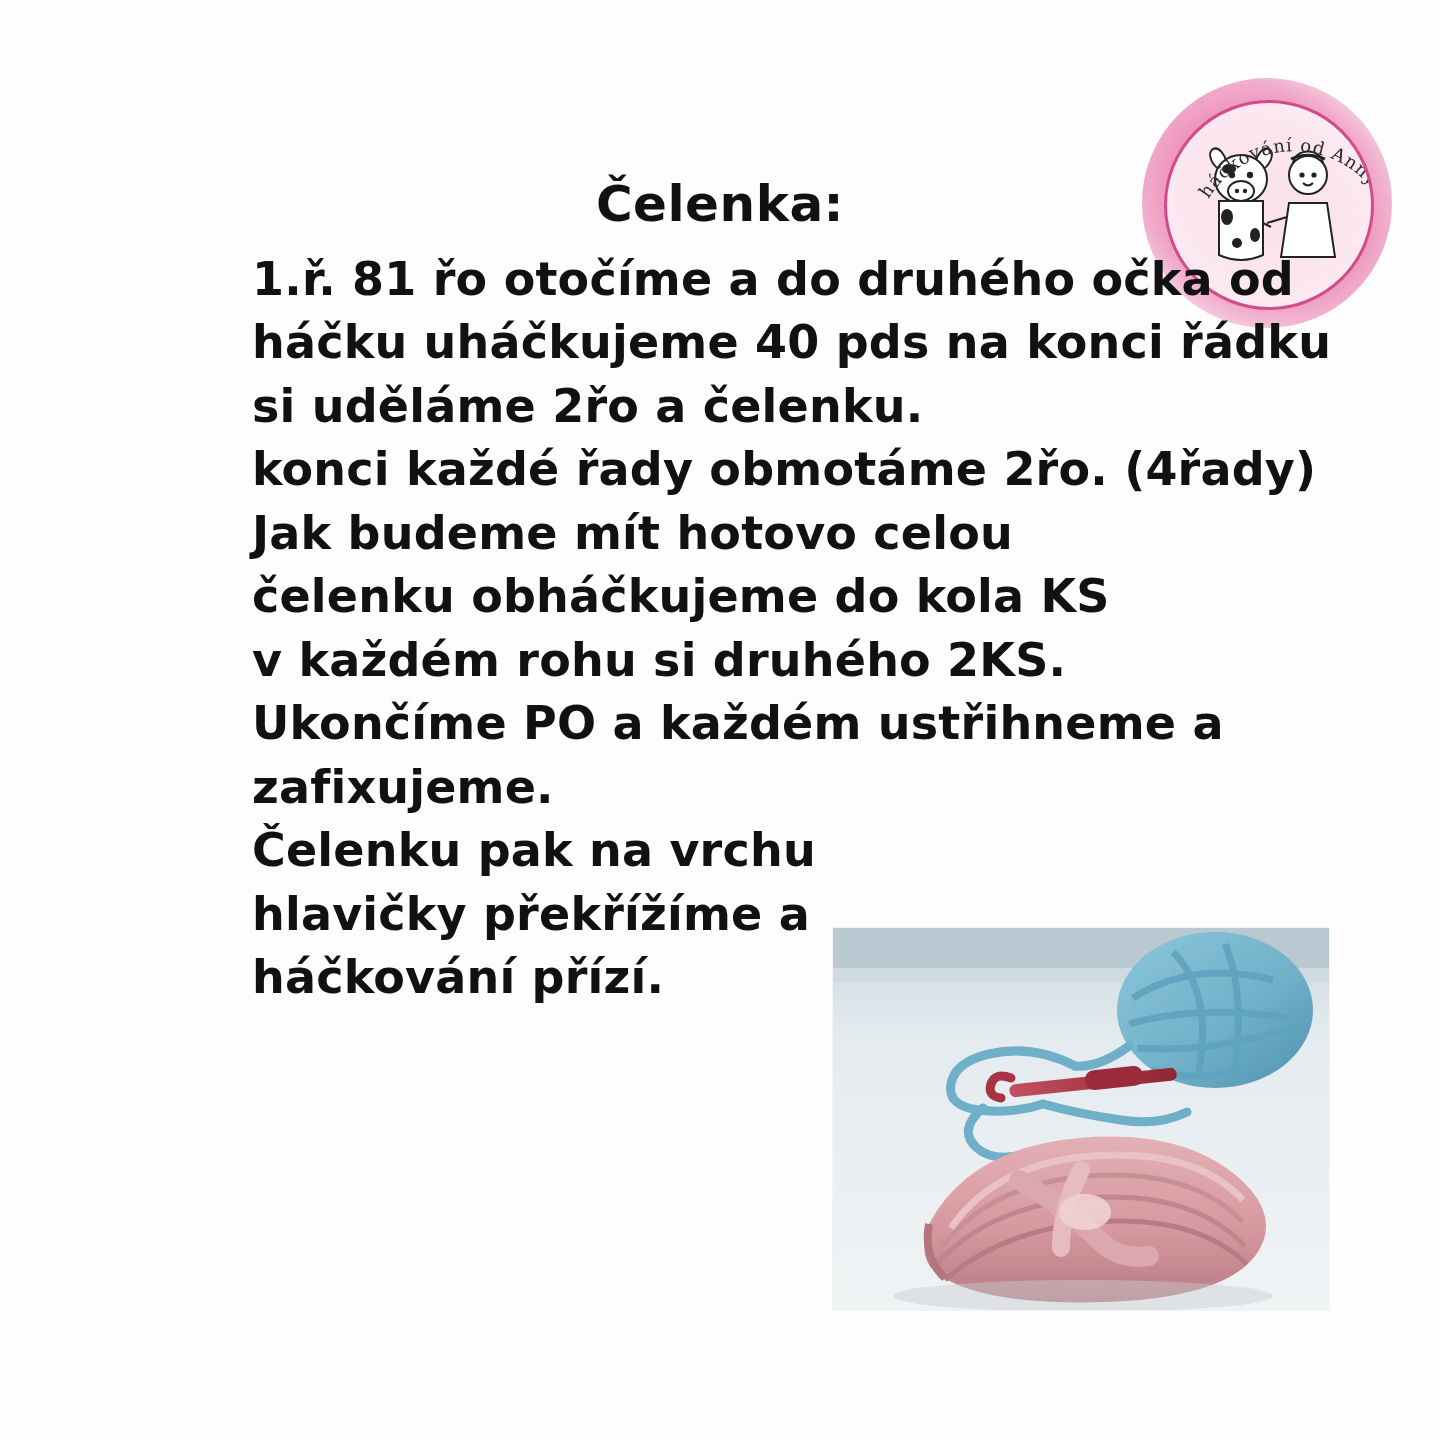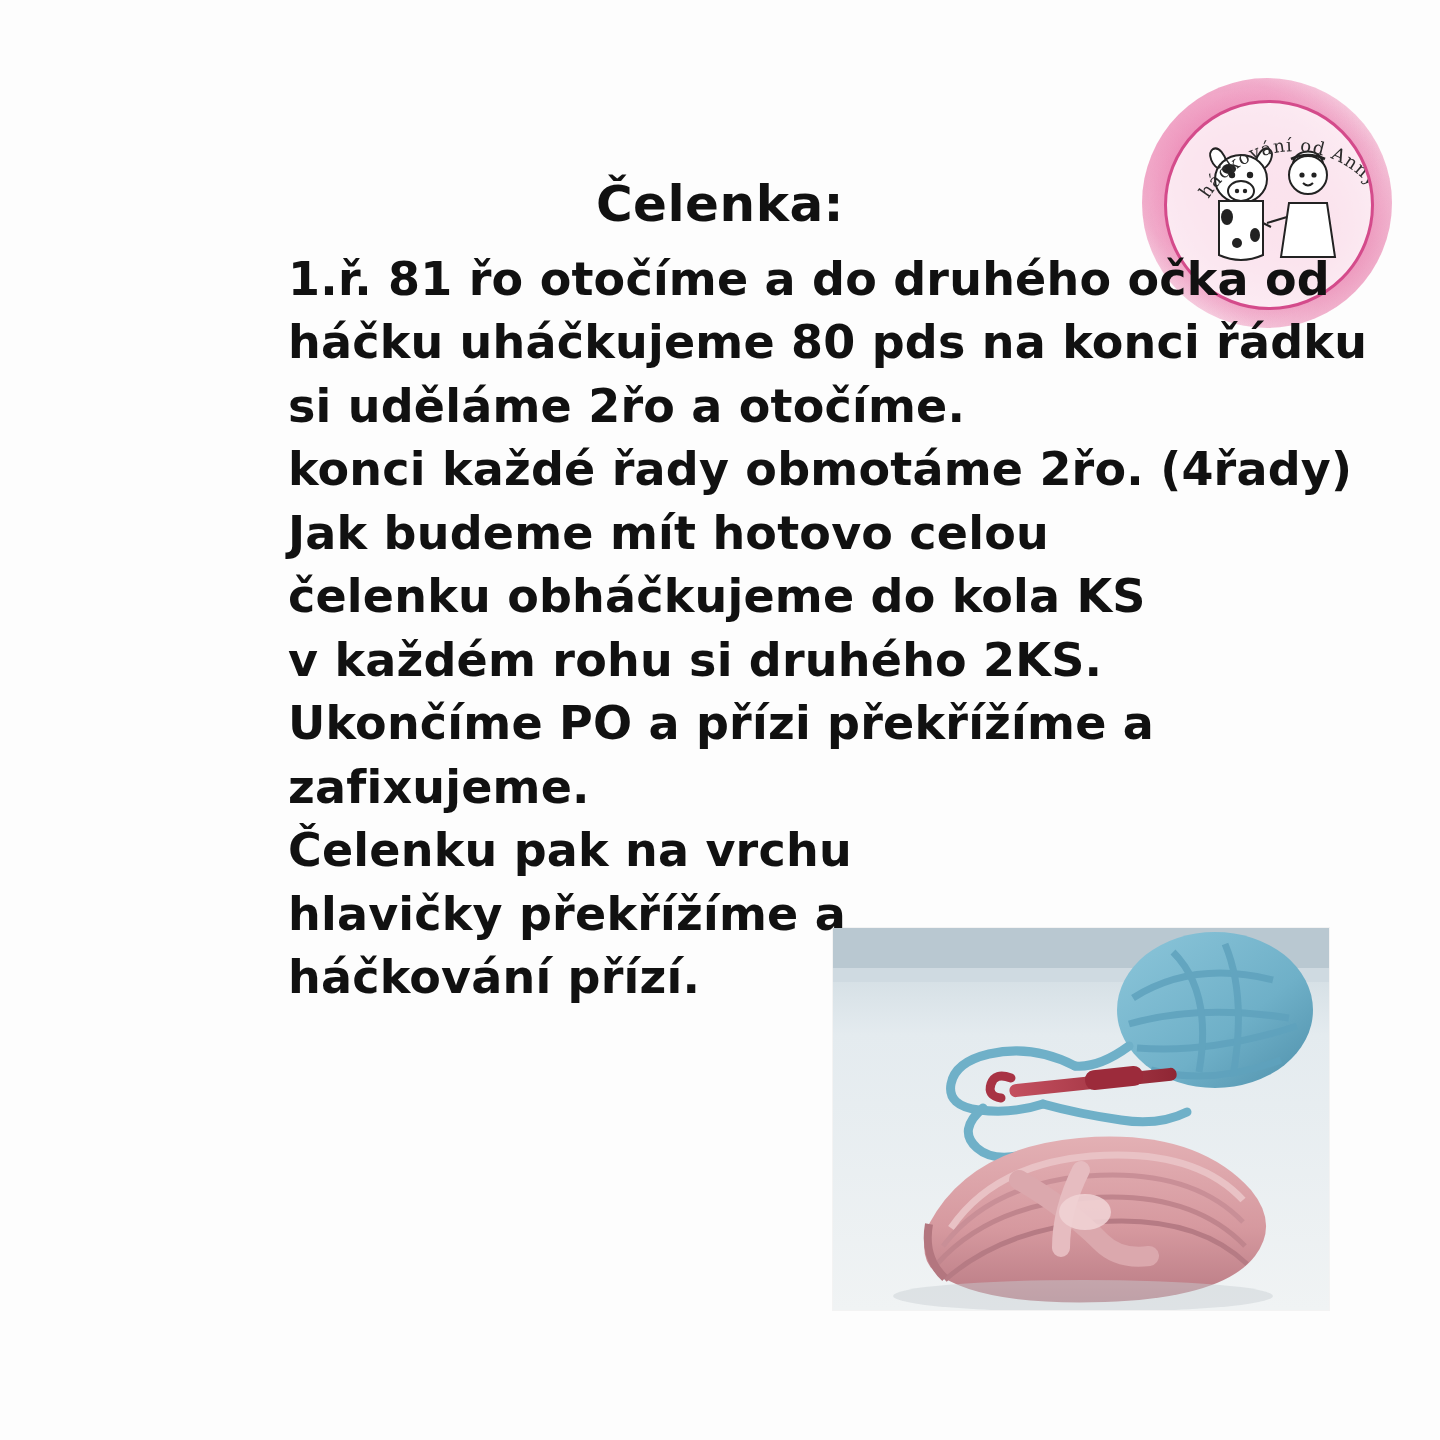--- a/index.html
+++ b/index.html
@@ -89,21 +89,20 @@
     left: 252px;
     top: 248px;
     width: 1030px;
     font-size: 46px;
     font-weight: 600;
     line-height: 1.38;
     letter-spacing: 0.2px;
   }
   .body-text .line {
     white-space: nowrap;
-    margin-left: 36px;
   }
 
   
   .photo {
     position: absolute;
     left: 833px;
     top: 928px;
     width: 496px;
     height: 382px;
     overflow: hidden;
@@ -164,27 +163,27 @@
           <textPath href="#arcpath" startOffset="50%">háčkování od Anny</textPath>
         </text>
       </svg>
     </div>
   </div>
 
   <div class="title">Čelenka:</div>
 
   <div class="body-text">
     <div class="line">1.ř. 81 řo otočíme a do druhého očka od</div>
-    <div class="line">háčku uháčkujeme 80 pds na konci řádku</div>
-    <div class="line">si uděláme 2řo a otočíme.</div>
+    <div class="line">háčku uháčkujeme 40 pds na konci řádku</div>
+    <div class="line">si uděláme 2řo a čelenku.</div>
     <div class="line">konci každé řady obmotáme 2řo. (4řady)</div>
     <div class="line">Jak budeme mít hotovo celou</div>
     <div class="line">čelenku obháčkujeme do kola KS</div>
     <div class="line">v každém rohu si druhého 2KS.</div>
-    <div class="line">Ukončíme PO a přízi překřížíme a</div>
+    <div class="line">Ukončíme PO a každém ustřihneme a</div>
     <div class="line">zafixujeme.</div>
     <div class="line">Čelenku pak na vrchu</div>
     <div class="line">hlavičky překřížíme a</div>
     <div class="line">háčkování přízí.</div>
   </div>
 
   <div class="photo">
     <svg class="photo-svg" width="496" height="382" viewBox="0 0 496 382">
       <defs>
         <linearGradient id="bgGrad" x1="0" y1="0" x2="0" y2="1">

